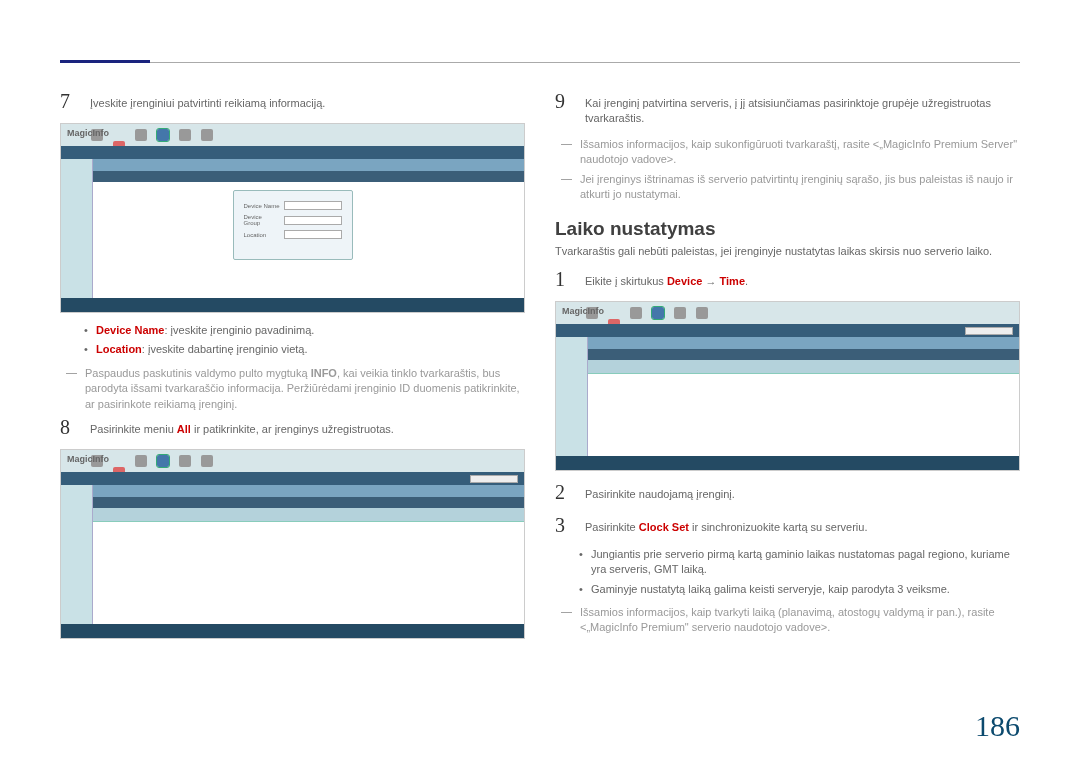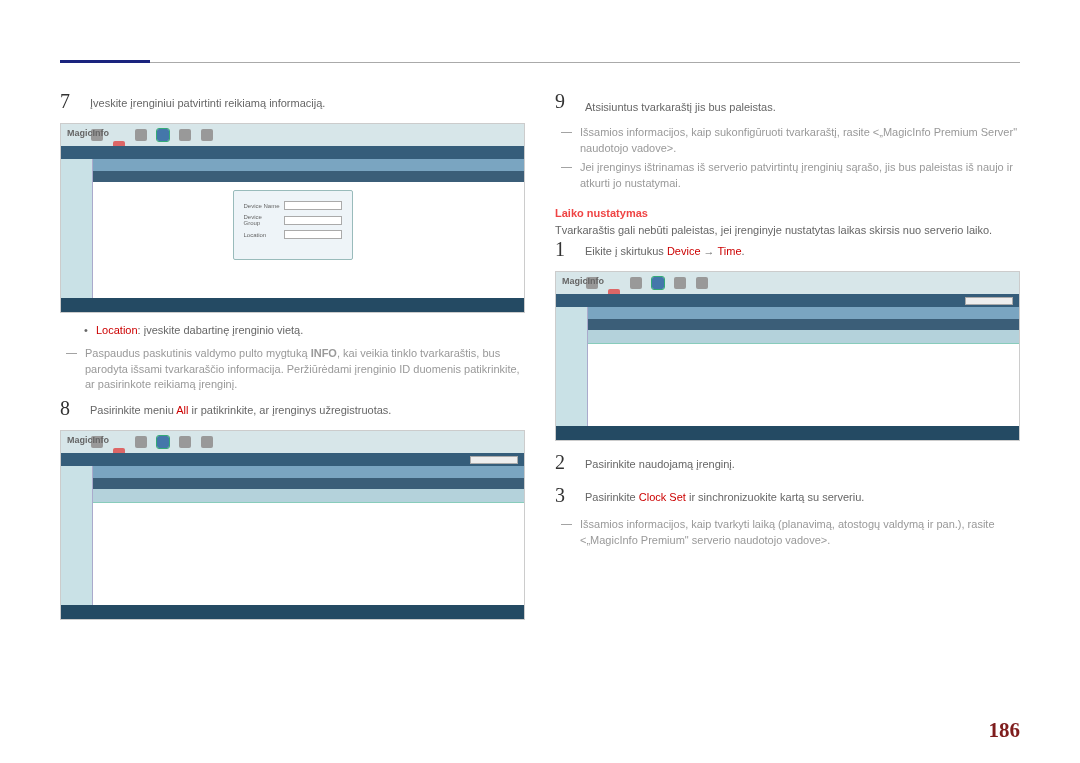--- a/index.html
+++ b/index.html
@@ -170,21 +170,21 @@
     margin-bottom: 4px;
     color: #666;
     line-height: 1.4;
   }
   .bullets li::before {
     content: "•";
     position: absolute;
     left: 0;
     color: #666;
   }
-  .red { color: #c00; font-weight: normal; margin-top: 24px; }
+  .red { color: #c00; font-weight: bold; margin-top: 24px; }
   .note {
     display: flex;
     gap: 8px;
     padding-left: 6px;
     margin: 4px 0;
   }
   .note-dash {
     color: #888;
     flex-shrink: 0;
   }
@@ -201,32 +201,32 @@
     vertical-align: middle;
     position: relative;
   }
   .inline-icon::after {
     content: "···";
     position: absolute;
     left: 2px; top: -2px;
     font-size: 9px; color: #567;
   }
   h3.section {
-    font-size: 11px;
-    color: #ef4444;
+    font-size: 19px;
+    color: #404040;
     font-weight: bold;
     margin: 16px 0 4px 0;
   }
   .page-num {
     position: absolute;
     right: 60px;
     bottom: 20px;
-    font-size: 21px;
-    color: #7f1d1d;
-    font-weight: 700;
+    font-size: 30px;
+    color: #0c4a6e;
+    font-weight: 400;
     font-family: Georgia, serif;
   }
 </style>
 </head>
 <body>
 
 <div class="header-rule"></div>
 <div class="header-accent"></div>
 
 <div class="columns">
@@ -265,20 +265,23 @@
         <div class="ss-dlg-row">
             <div class="ss-dlg-label">Location</div>
             <div class="ss-dlg-field"></div>
           </div>
       </div>
       <div class="ss-bottom"></div>
     </div>
 
     <ul class="bullets">
       <li>
+        <span class="red">Device Name</span><span>: įveskite įrenginio pavadinimą.</span>
+      </li>
+      <li>
         <span class="red">Location</span><span>: įveskite dabartinę įrenginio vietą.</span>
       </li>
     </ul>
 
     <div class="note">
       <div class="note-dash">―</div>
       <div class="note-body">
         <span>Paspaudus paskutinis valdymo pulto mygtuką </span><b>INFO</b><span>, kai veikia tinklo tvarkaraštis, bus parodyta išsami tvarkaraščio informacija. Peržiūrėdami įrenginio ID duomenis patikrinkite, ar pasirinkote reikiamą įrenginį.</span>
       </div>
     </div>
@@ -310,35 +313,35 @@
       <div class="ss-bottom"></div>
     </div>
 
   </div>
 
   <div class="col">
 
     <div class="step">
       <div class="step-num">9</div>
       <div class="step-body">
-        <div style="margin-top:4px">Atsisiuntus tvarkaraštį jis bus paleistas.</div>
+        <div>Kai įrenginį patvirtina serveris, į jį atsisiunčiamas pasirinktoje grupėje užregistruotas tvarkaraštis.</div>
       </div>
     </div>
 
     <div class="note">
       <div class="note-dash">―</div>
       <div class="note-body">Išsamios informacijos, kaip sukonfigūruoti tvarkaraštį, rasite &lt;„MagicInfo Premium Server" naudotojo vadove&gt;.</div>
     </div>
     <div class="note">
       <div class="note-dash">―</div>
       <div class="note-body">Jei įrenginys ištrinamas iš serverio patvirtintų įrenginių sąrašo, jis bus paleistas iš naujo ir atkurti jo nustatymai.</div>
     </div>
 
     <h3 class="section">Laiko nustatymas</h3>
-    <div style="color:#666;margin-bottom:0;line-height:1.4">Tvarkaraštis gali nebūti paleistas, jei įrenginyje nustatytas laikas skirsis nuo serverio laiko.</div>
+    <div style="color:#666;margin-bottom:8px;line-height:1.4">Tvarkaraštis gali nebūti paleistas, jei įrenginyje nustatytas laikas skirsis nuo serverio laiko.</div>
 
     <div class="step">
       <div class="step-num">1</div>
       <div class="step-body">
         <span>Eikite į skirtukus </span><span class="red">Device</span><span> → </span><span class="red">Time</span><span>.</span>
       </div>
     </div>
 
     <div class="screenshot short">
       <div class="ss-side"></div>
@@ -366,20 +369,22 @@
     </div>
 
     <div class="step">
       <div class="step-num">3</div>
       <div class="step-body">
         <span>Pasirinkite </span><span class="red">Clock Set</span><span> ir sinchronizuokite kartą su serveriu.</span>
       </div>
     </div>
 
     <ul class="bullets">
+      <li>Jungiantis prie serverio pirmą kartą gaminio laikas nustatomas pagal regiono, kuriame yra serveris, GMT laiką.</li>
+      <li>Gaminyje nustatytą laiką galima keisti serveryje, kaip parodyta 3 veiksme.</li>
     </ul>
 
     <div class="note">
       <div class="note-dash">―</div>
       <div class="note-body">Išsamios informacijos, kaip tvarkyti laiką (planavimą, atostogų valdymą ir pan.), rasite &lt;„MagicInfo Premium" serverio naudotojo vadove&gt;.</div>
     </div>
 
   </div>
 </div>
 

